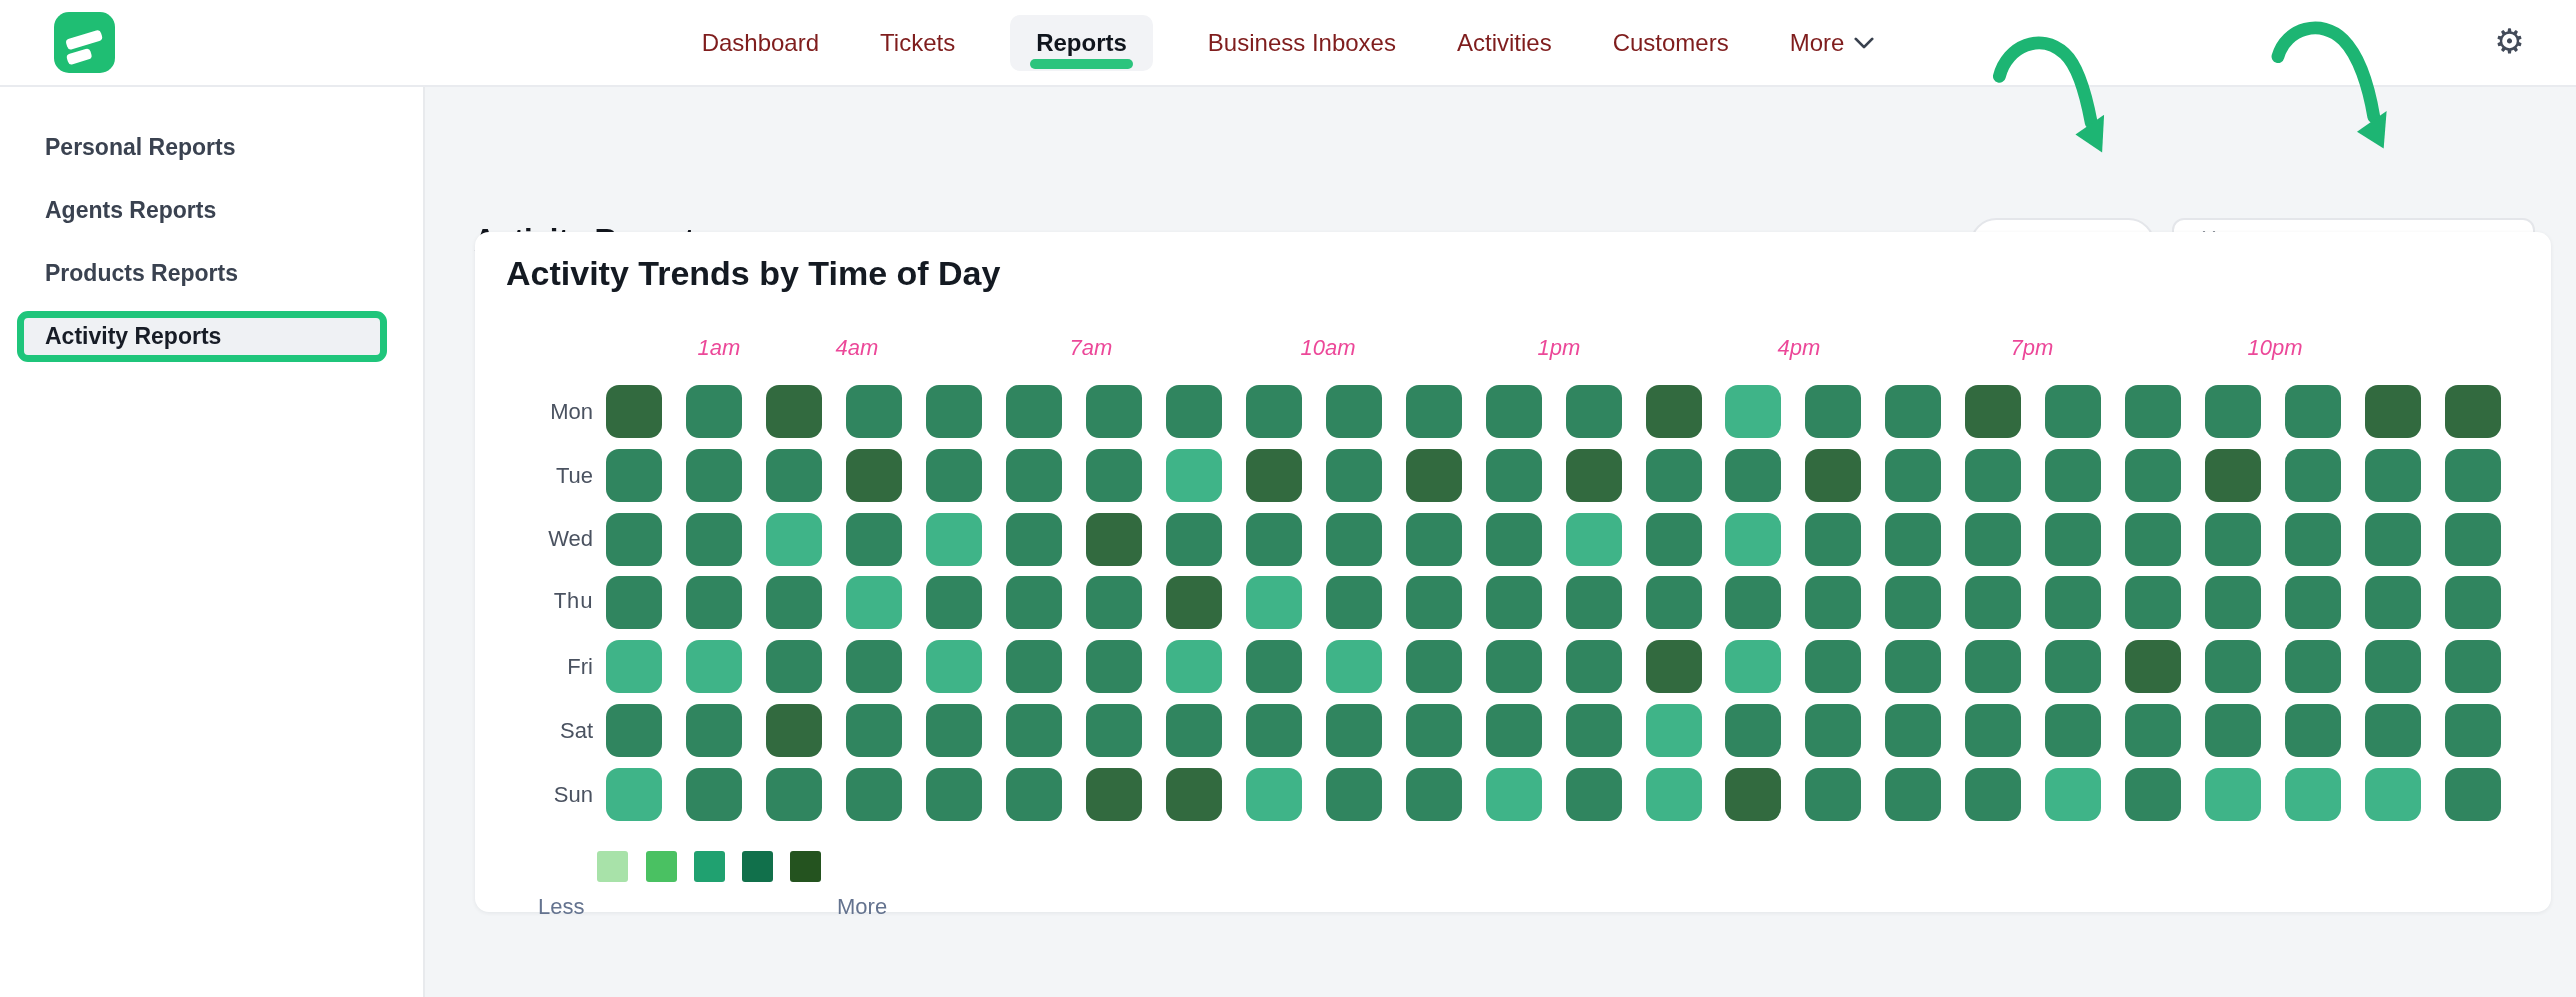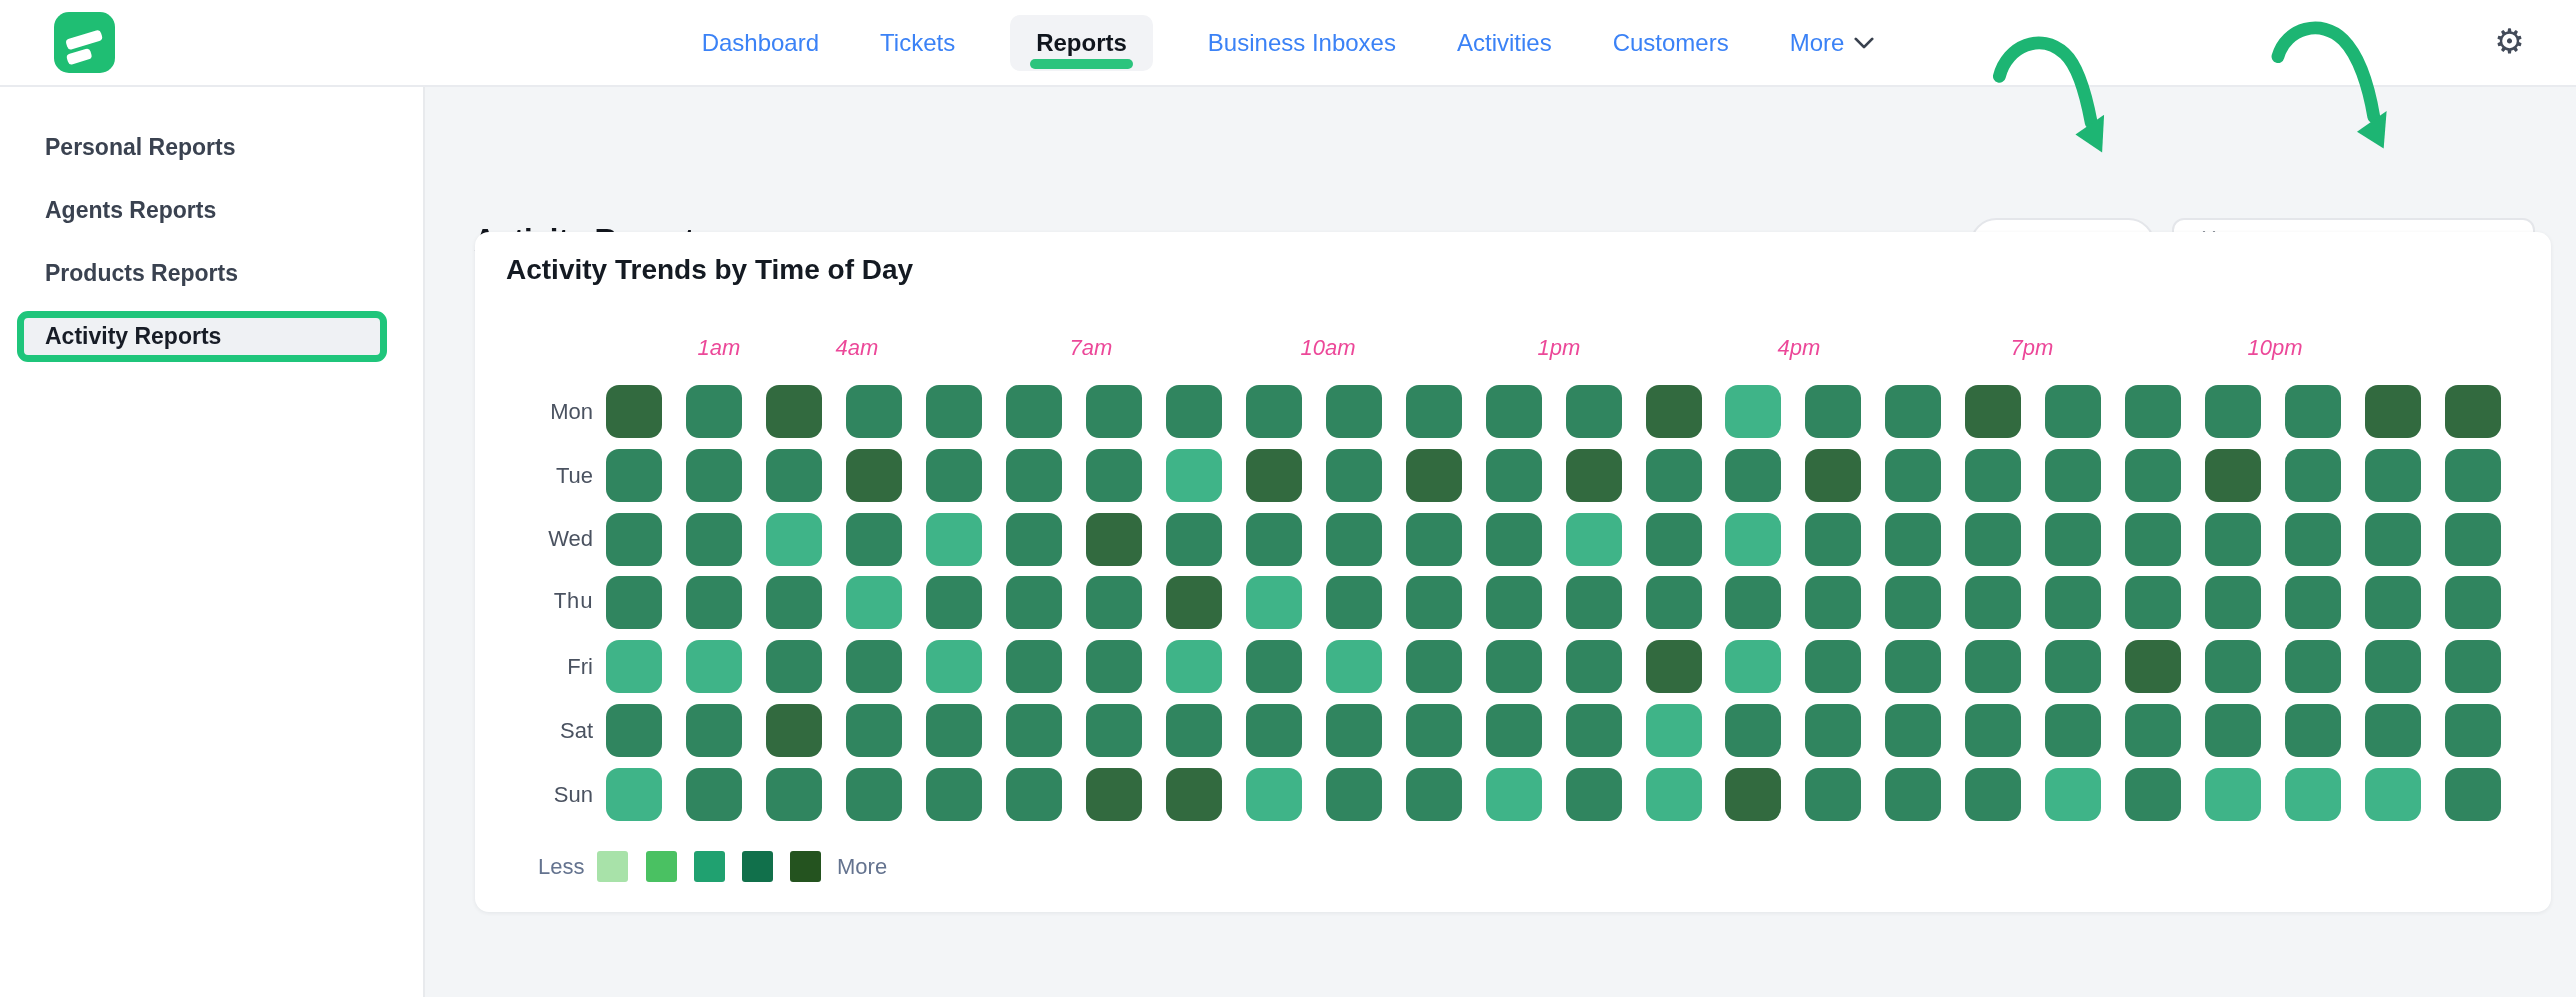--- a/index.html
+++ b/index.html
@@ -6,21 +6,21 @@
   .page{position:relative;width:2576px;height:998px;background:#f3f5f7;overflow:hidden;
         font-family:"Liberation Sans", sans-serif;-webkit-font-smoothing:antialiased;}
 
   
   .top-header{position:absolute;left:0;top:0;width:2576px;height:85px;background:#ffffff;
               border-bottom:2px solid #e9ebef;z-index:5;}
   .logo{position:absolute;left:54px;top:12px;width:61px;height:61px;border-radius:15px;
         background:#1FBE73;display:flex;align-items:center;justify-content:center;cursor:pointer;}
   .top-nav{position:absolute;left:0;top:0;width:100%;height:85px;display:flex;align-items:center;
            justify-content:center;gap:49px;}
-  .nav-item{position:relative;font-size:24px;color:#3b82f6;font-weight:500;padding:14px 6px;
+  .nav-item{position:relative;font-size:24px;color:#7f1d1d;font-weight:500;padding:14px 6px;
             display:flex;align-items:center;gap:10px;cursor:pointer;border-radius:10px;}
   .nav-item.active{background:#f2f3f6;font-weight:700;color:#10151d;padding:14px 26px;}
   .nav-item.active::after{content:"";position:absolute;left:20px;right:20px;bottom:2px;height:10px;
             border-radius:6px;background:#2CC47D;}
   .nav-chevron{width:20px;height:12px;}
   .gear-btn{position:absolute;right:45px;top:20px;width:43px;height:43px;border:none;background:transparent;
             font-size:34px;line-height:43px;color:#434b59;cursor:pointer;padding:0;}
 
   
   .sidebar{position:absolute;left:0;top:85px;width:423px;height:913px;background:#ffffff;
@@ -40,25 +40,25 @@
             border:2px solid #e4e6ea;cursor:pointer;font-family:inherit;}
   .ticket-scope{left:1545px;top:133px;width:185px;height:53px;border-radius:27px;padding:0 24px;
             justify-content:space-between;}
   .ticket-scope .val{font-size:24px;color:#1f2730;font-weight:500;}
   .date-picker{left:1747px;top:133px;width:363px;height:53px;border-radius:12px;padding:0 20px;gap:15px;}
   .date-picker .val{font-size:24px;color:#39424f;font-weight:500;}
 
   
   .card{position:absolute;left:50px;top:147px;width:2076px;height:680px;background:#ffffff;
         border-radius:14px;box-shadow:0 1px 4px rgba(20,30,45,.07);}
-  .card-title{position:absolute;left:31px;top:22px;margin:0;font-size:28px;font-weight:700;color:#141a22;}
+  .card-title{position:absolute;left:31px;top:22px;margin:0;font-size:34px;font-weight:700;color:#141a22;}
   .hour-label{position:absolute;top:103px;transform:translateX(-50%);font-size:22px;color:#ec4899;font-style:italic;}
   .day-label{position:absolute;left:0;width:118px;text-align:right;font-size:22px;color:#4a5260;}
   .hm-cell{position:absolute;width:56px;height:53px;border-radius:13px;}
-  .legend-label{position:absolute;font-size:22px;color:#64738f;}
+  .legend-label{position:absolute;font-size:22px;color:#64738f;margin-top:40px;}
   .legend-swatch{position:absolute;width:31px;height:31px;border-radius:3px;}
 
   
   .arrows-overlay{position:absolute;left:1936px;top:20px;width:514px;height:163px;z-index:9;pointer-events:none;}
 </style>
 </head>
 <body>
 
 <div class="page">
 

